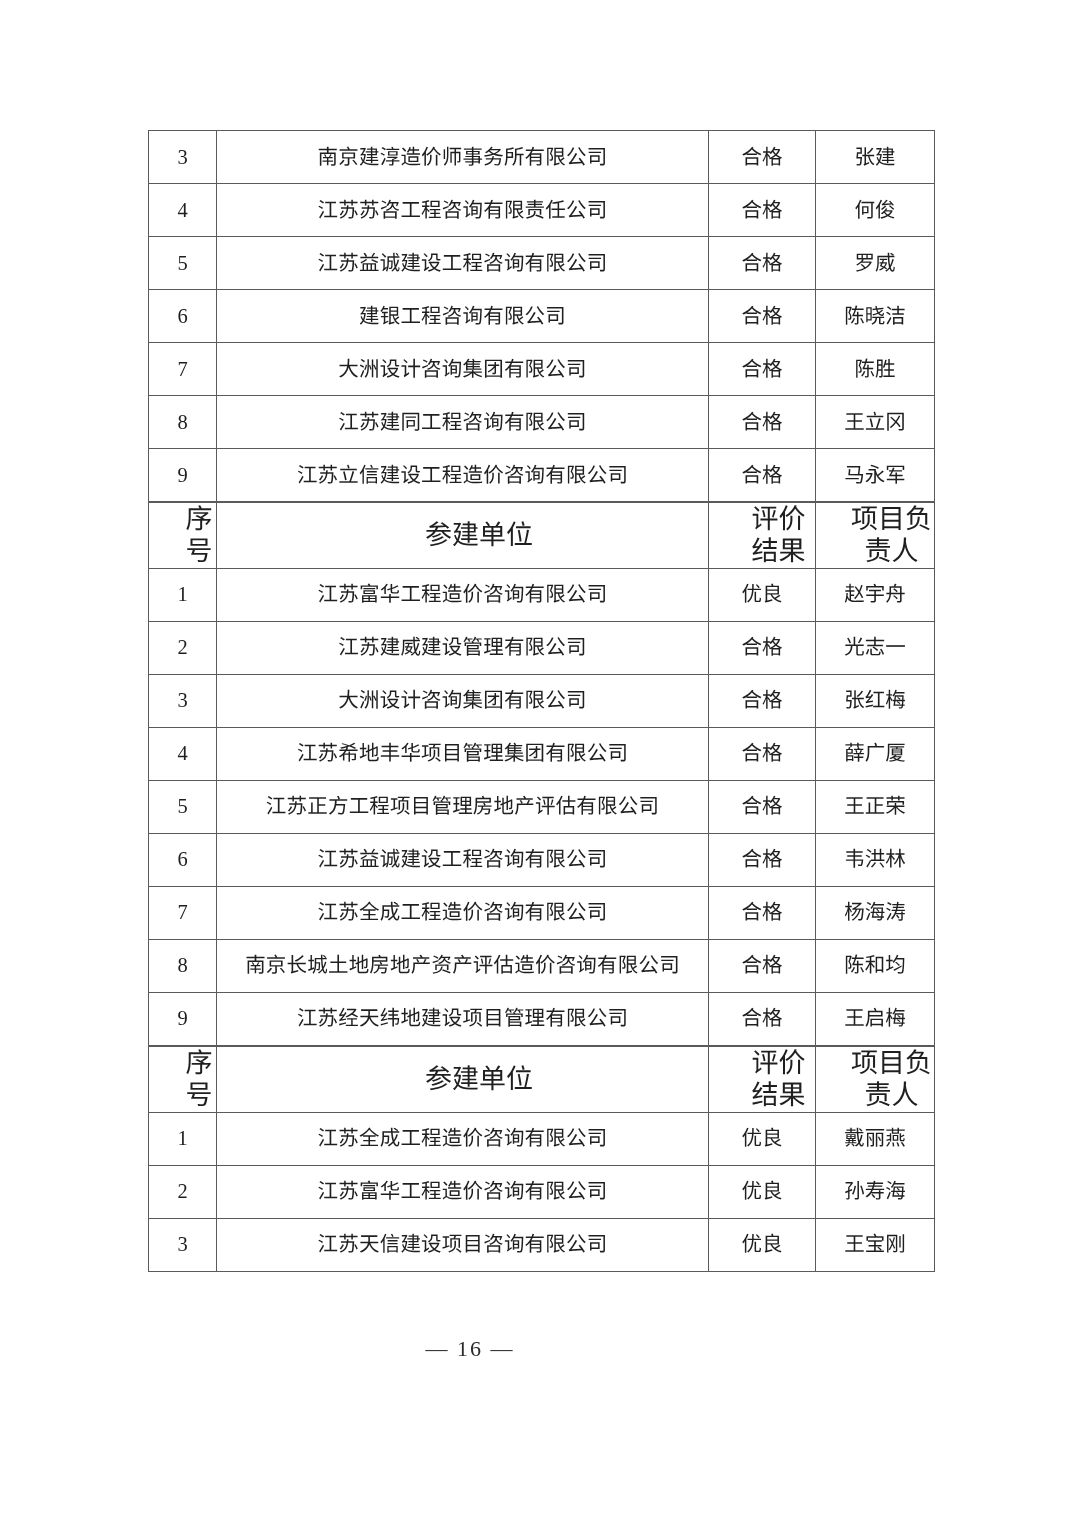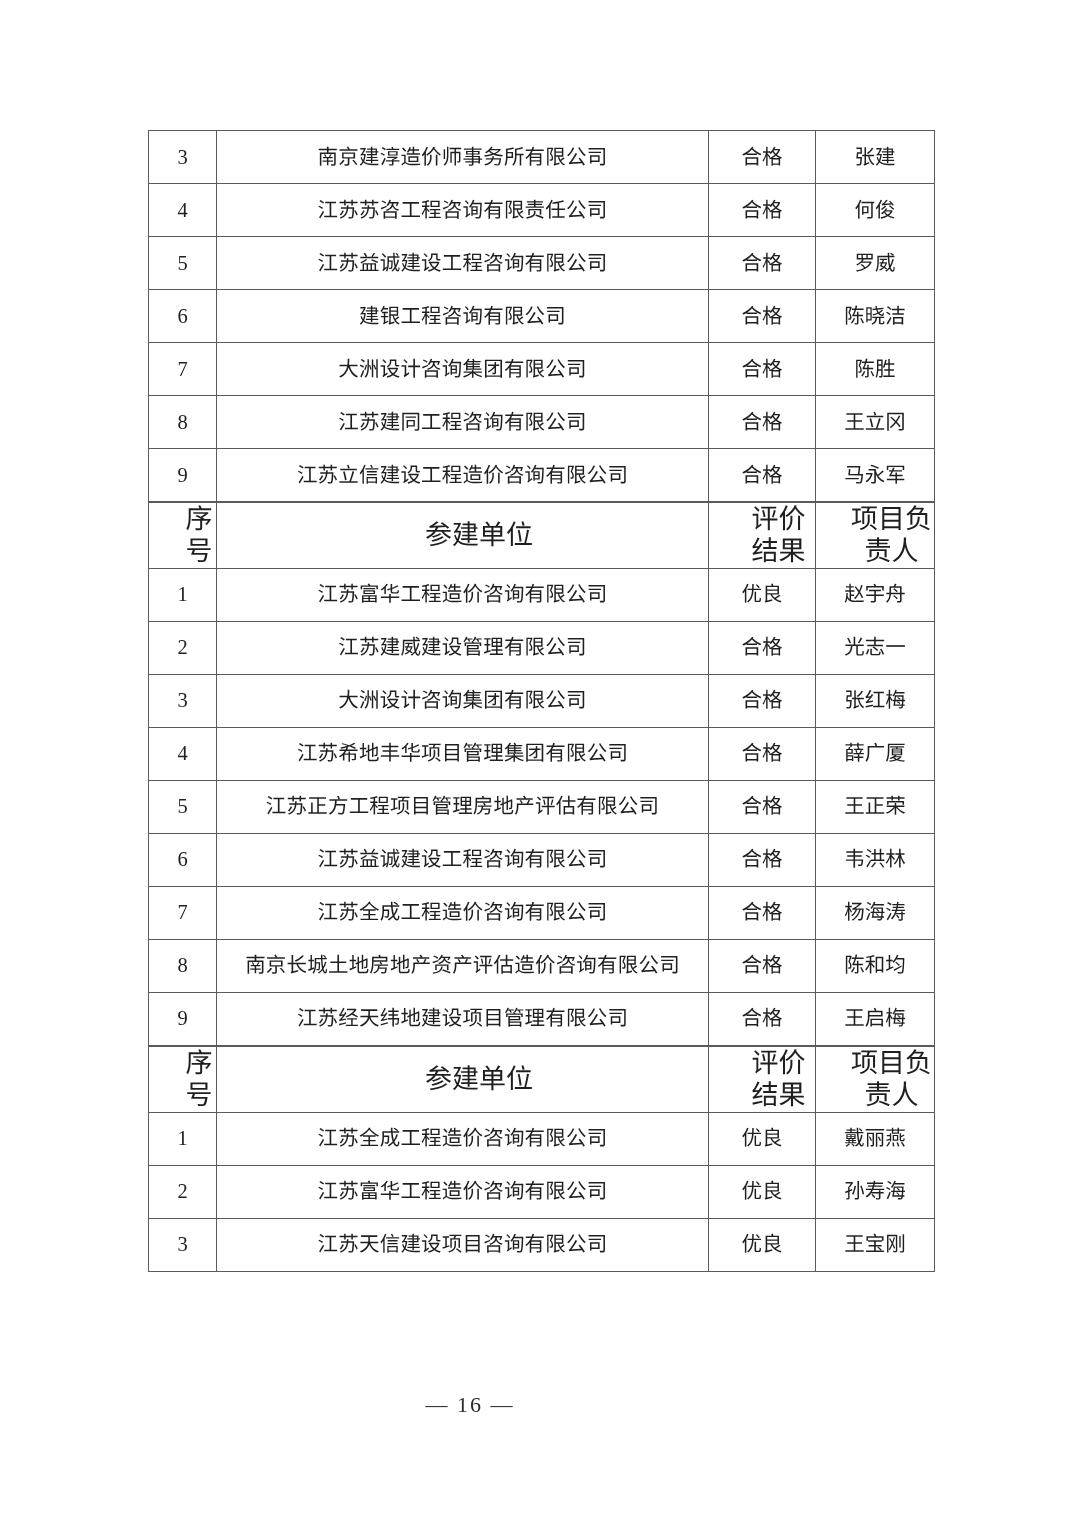--- a/index.html
+++ b/index.html
@@ -92,21 +92,21 @@
   }
   .heading-block-2 {
     padding-top: 23px;
     padding-bottom: 21px;
   }
 
   
   .page-footer {
     position: absolute;
     left: 0;
-    top: 1392px;
+    top: 1336px;
     width: 940px;
     text-align: center;
     font-family: "Liberation Serif", serif;
     font-size: 22px;
     color: #2b2b2b;
     letter-spacing: 2px;
   }
 </style>
 </head>
 <body>

